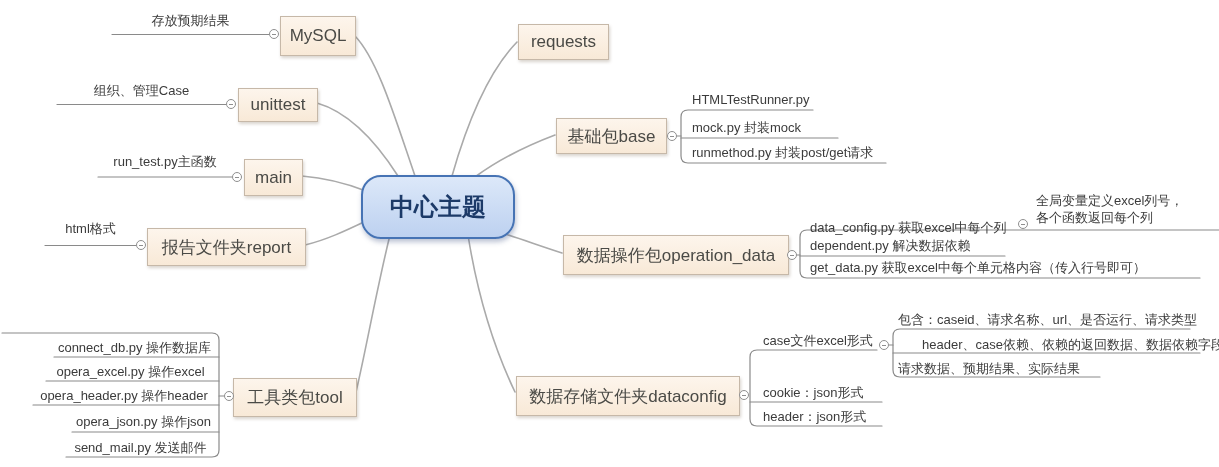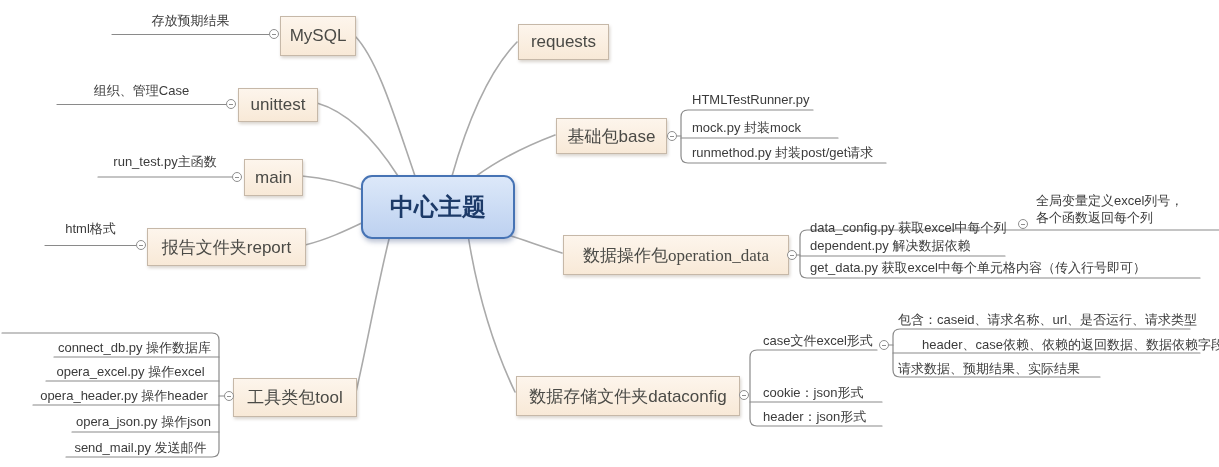--- a/index.html
+++ b/index.html
@@ -4,21 +4,21 @@
 <style>
   html,body{margin:0;padding:0;background:#fff;}
   .canvas{position:relative;width:1219px;height:467px;background:#fff;overflow:hidden;
           font-family:"Liberation Sans","DejaVu Sans",sans-serif;}
   svg.wires{position:absolute;left:0;top:0;z-index:0;}
   .branch{fill:none;stroke:#aaaaaa;stroke-width:1.6;stroke-linecap:round;}
   .tline{fill:none;stroke:#8a8a8a;stroke-width:1.2;stroke-linecap:round;}
   .topic{position:absolute;z-index:2;display:flex;align-items:center;justify-content:center;
          background:linear-gradient(#fdf5ec,#f8e9d7);border:1px solid #c6b8a8;border-radius:0;
          box-shadow:1px 2px 3px rgba(120,100,80,.28);color:#4a4a46;font-size:17px;white-space:nowrap;}
-  .root{background:linear-gradient(#dce8f9,#bdd1f0);border:2px solid #4673b4;border-radius:11px;
+  .root{background:linear-gradient(#dce8f9,#bdd1f0);border:2px solid #4673b4;border-radius:20px;
         color:#1c3a68;font-size:24px;font-weight:bold;box-shadow:1px 3px 5px rgba(60,80,130,.35);}
   .leaf{position:absolute;z-index:2;font-size:13px;color:#3b3b3b;white-space:nowrap;line-height:16px;}
   .leaf.center{text-align:center;}
   .leaf.wrap{white-space:normal;line-height:17px;}
   .collapse{position:absolute;z-index:3;width:10px;height:10px;box-sizing:border-box;
             border:1px solid #8f8f8f;border-radius:50%;background:#fff;}
   .collapse::after{content:"";position:absolute;left:2px;right:2px;top:3.5px;height:1px;background:#8f8f8f;}
 </style>
 </head>
 <body>
@@ -68,21 +68,21 @@
   <div class="topic root" style="left:361px;top:175px;width:150px;height:60px;">中心主题</div>
 
   <div class="topic" style="left:280px;top:16px;width:74px;height:38px;">MySQL</div>
   <div class="topic" style="left:238px;top:88px;width:78px;height:32px;">unittest</div>
   <div class="topic" style="left:244px;top:159px;width:57px;height:35px;">main</div>
   <div class="topic" style="left:147px;top:228px;width:157px;height:36px;">报告文件夹report</div>
   <div class="topic" style="left:233px;top:378px;width:122px;height:37px;">工具类包tool</div>
 
   <div class="topic" style="left:518px;top:24px;width:89px;height:34px;">requests</div>
   <div class="topic" style="left:556px;top:118px;width:109px;height:34px;">基础包base</div>
-  <div class="topic" style="left:563px;top:235px;width:224px;height:38px;font-family:Liberation Serif, serif;">数据操作包operation_data</div>
+  <div class="topic" style="left:563px;top:235px;width:224px;height:38px;">数据操作包operation_data</div>
   <div class="topic" style="left:516px;top:376px;width:222px;height:38px;">数据存储文件夹dataconfig</div>
 
   <div class="leaf center" style="left:112px;top:13px;width:157px;">存放预期结果</div>
   <div class="leaf center" style="left:57px;top:83px;width:169px;">组织、管理Case</div>
   <div class="leaf center" style="left:98px;top:154px;width:134px;">run_test.py主函数</div>
   <div class="leaf center" style="left:45px;top:221px;width:91px;">html格式</div>
 
   <div class="leaf center" style="left:54px;top:340px;width:161px;">connect_db.py 操作数据库</div>
   <div class="leaf center" style="left:46px;top:364px;width:169px;">opera_excel.py 操作excel</div>
   <div class="leaf center" style="left:33px;top:388px;width:182px;">opera_header.py 操作header</div>

